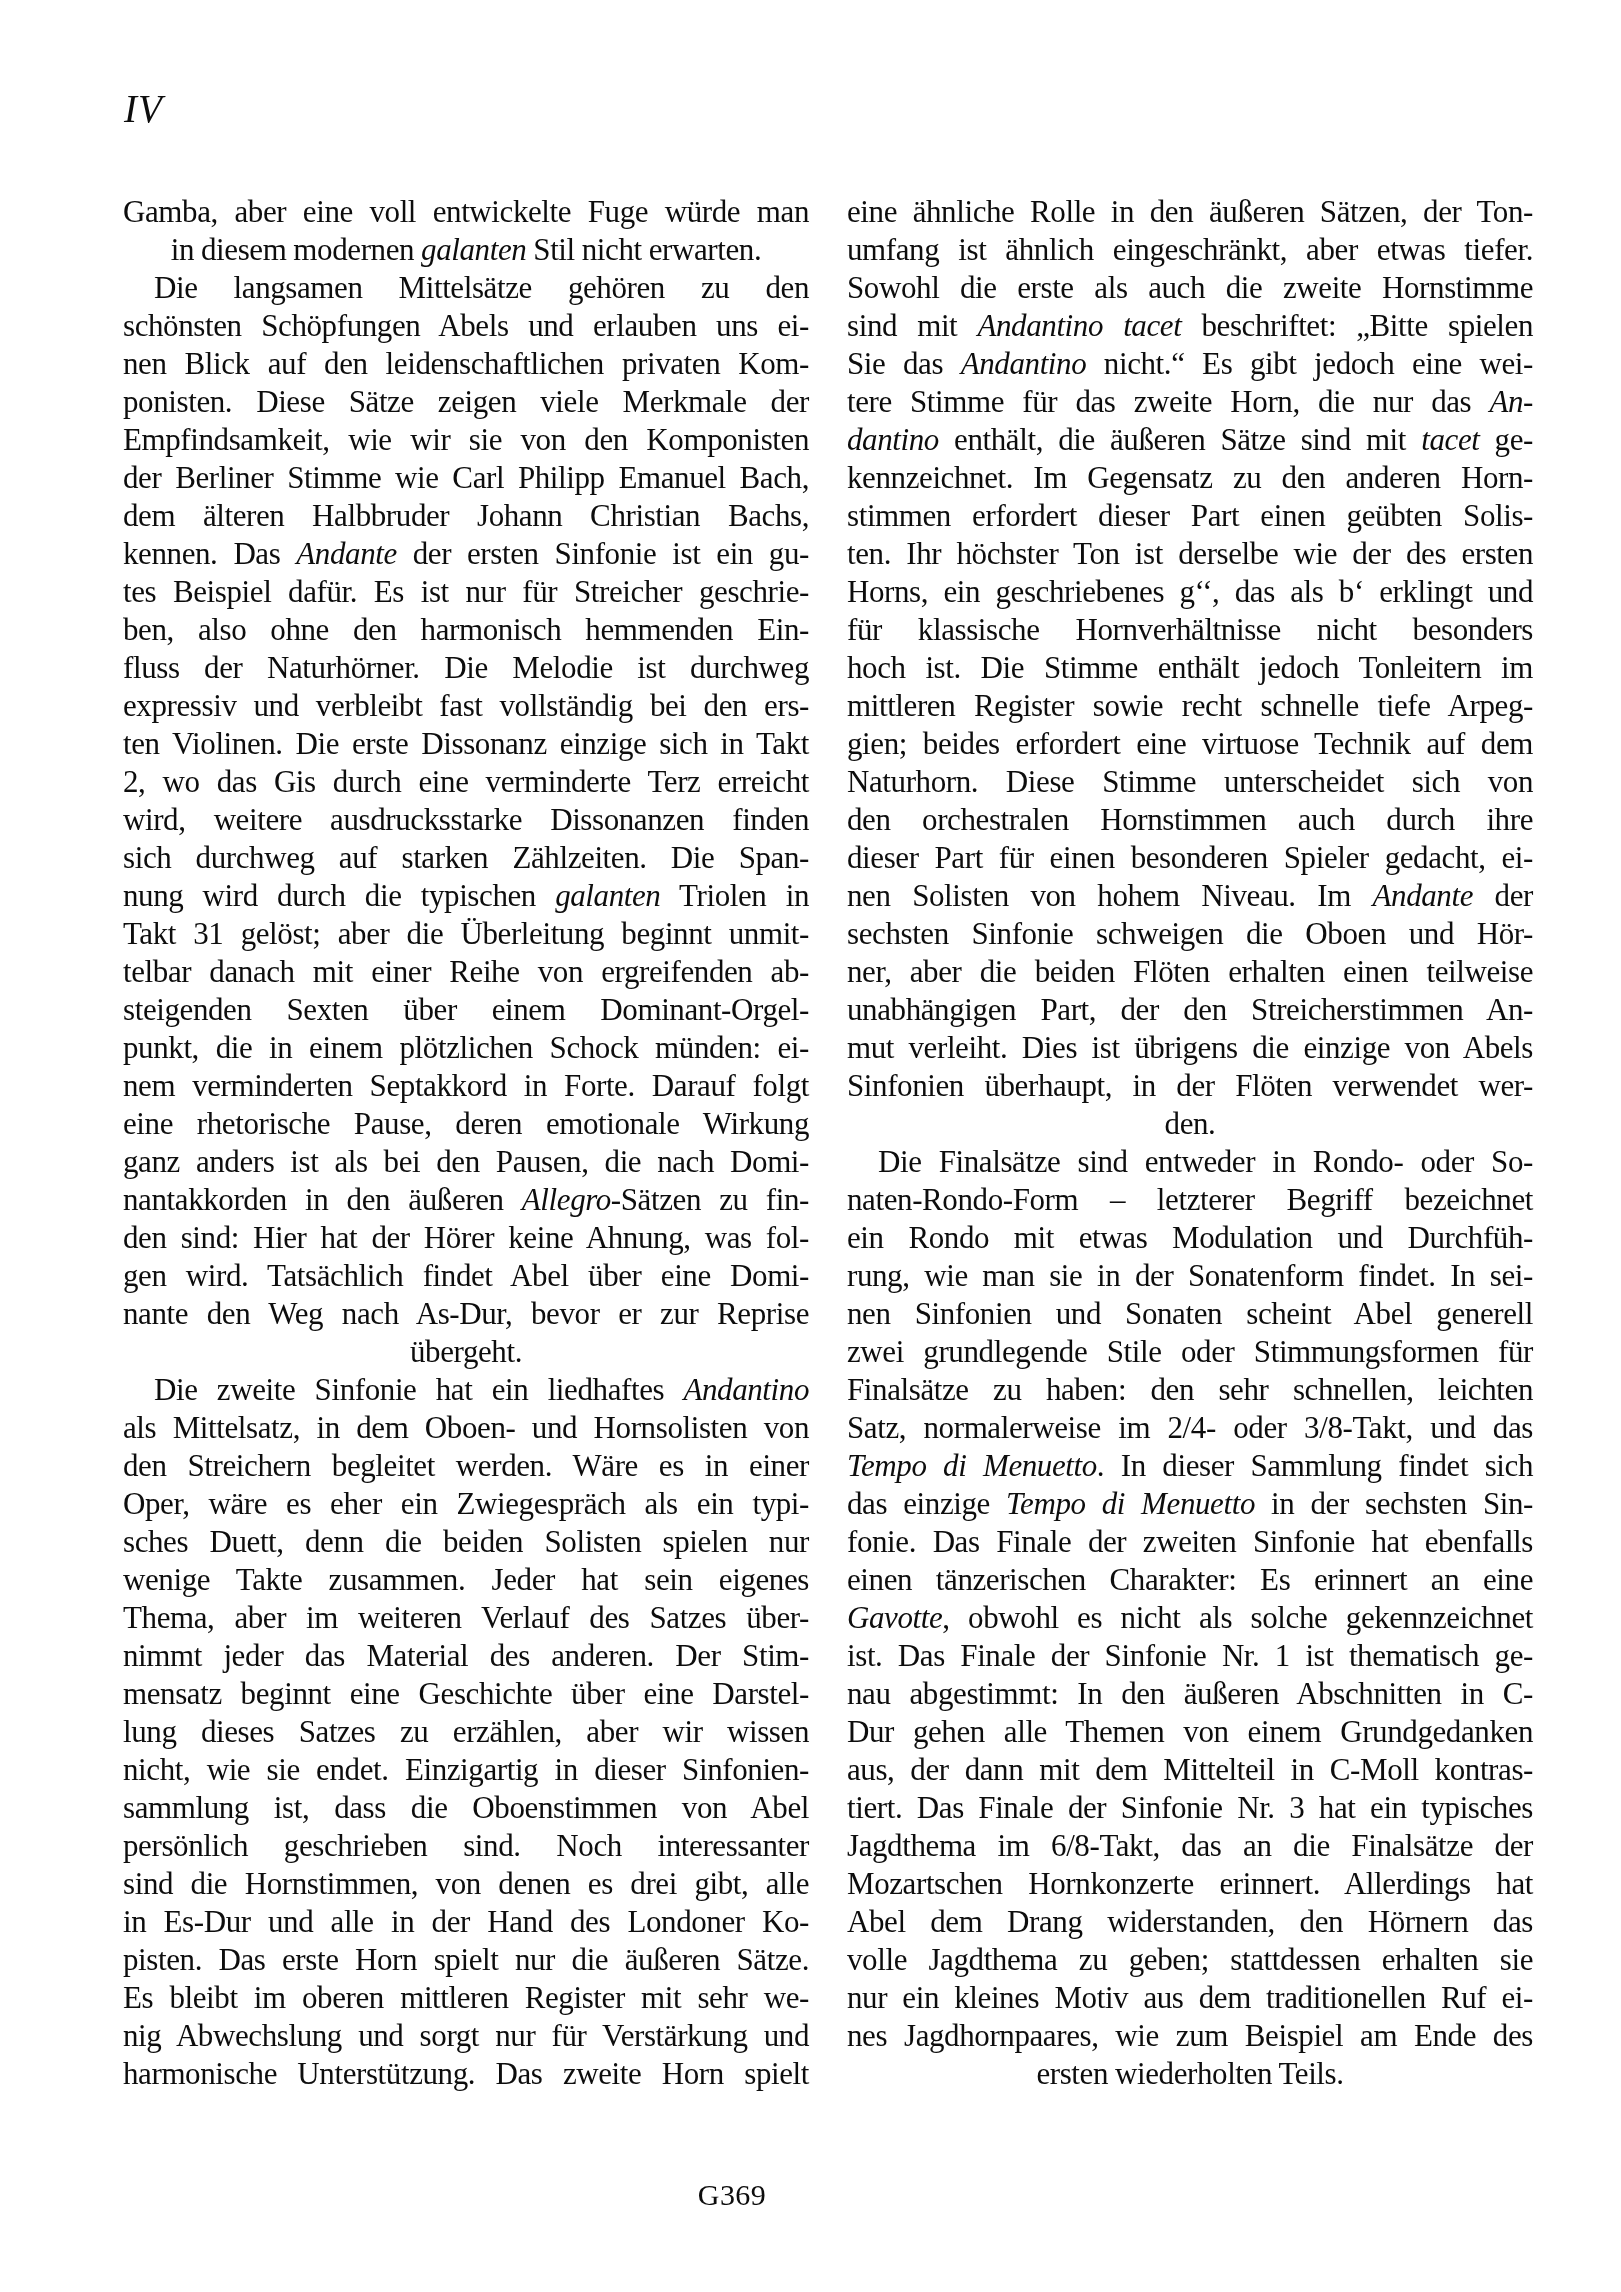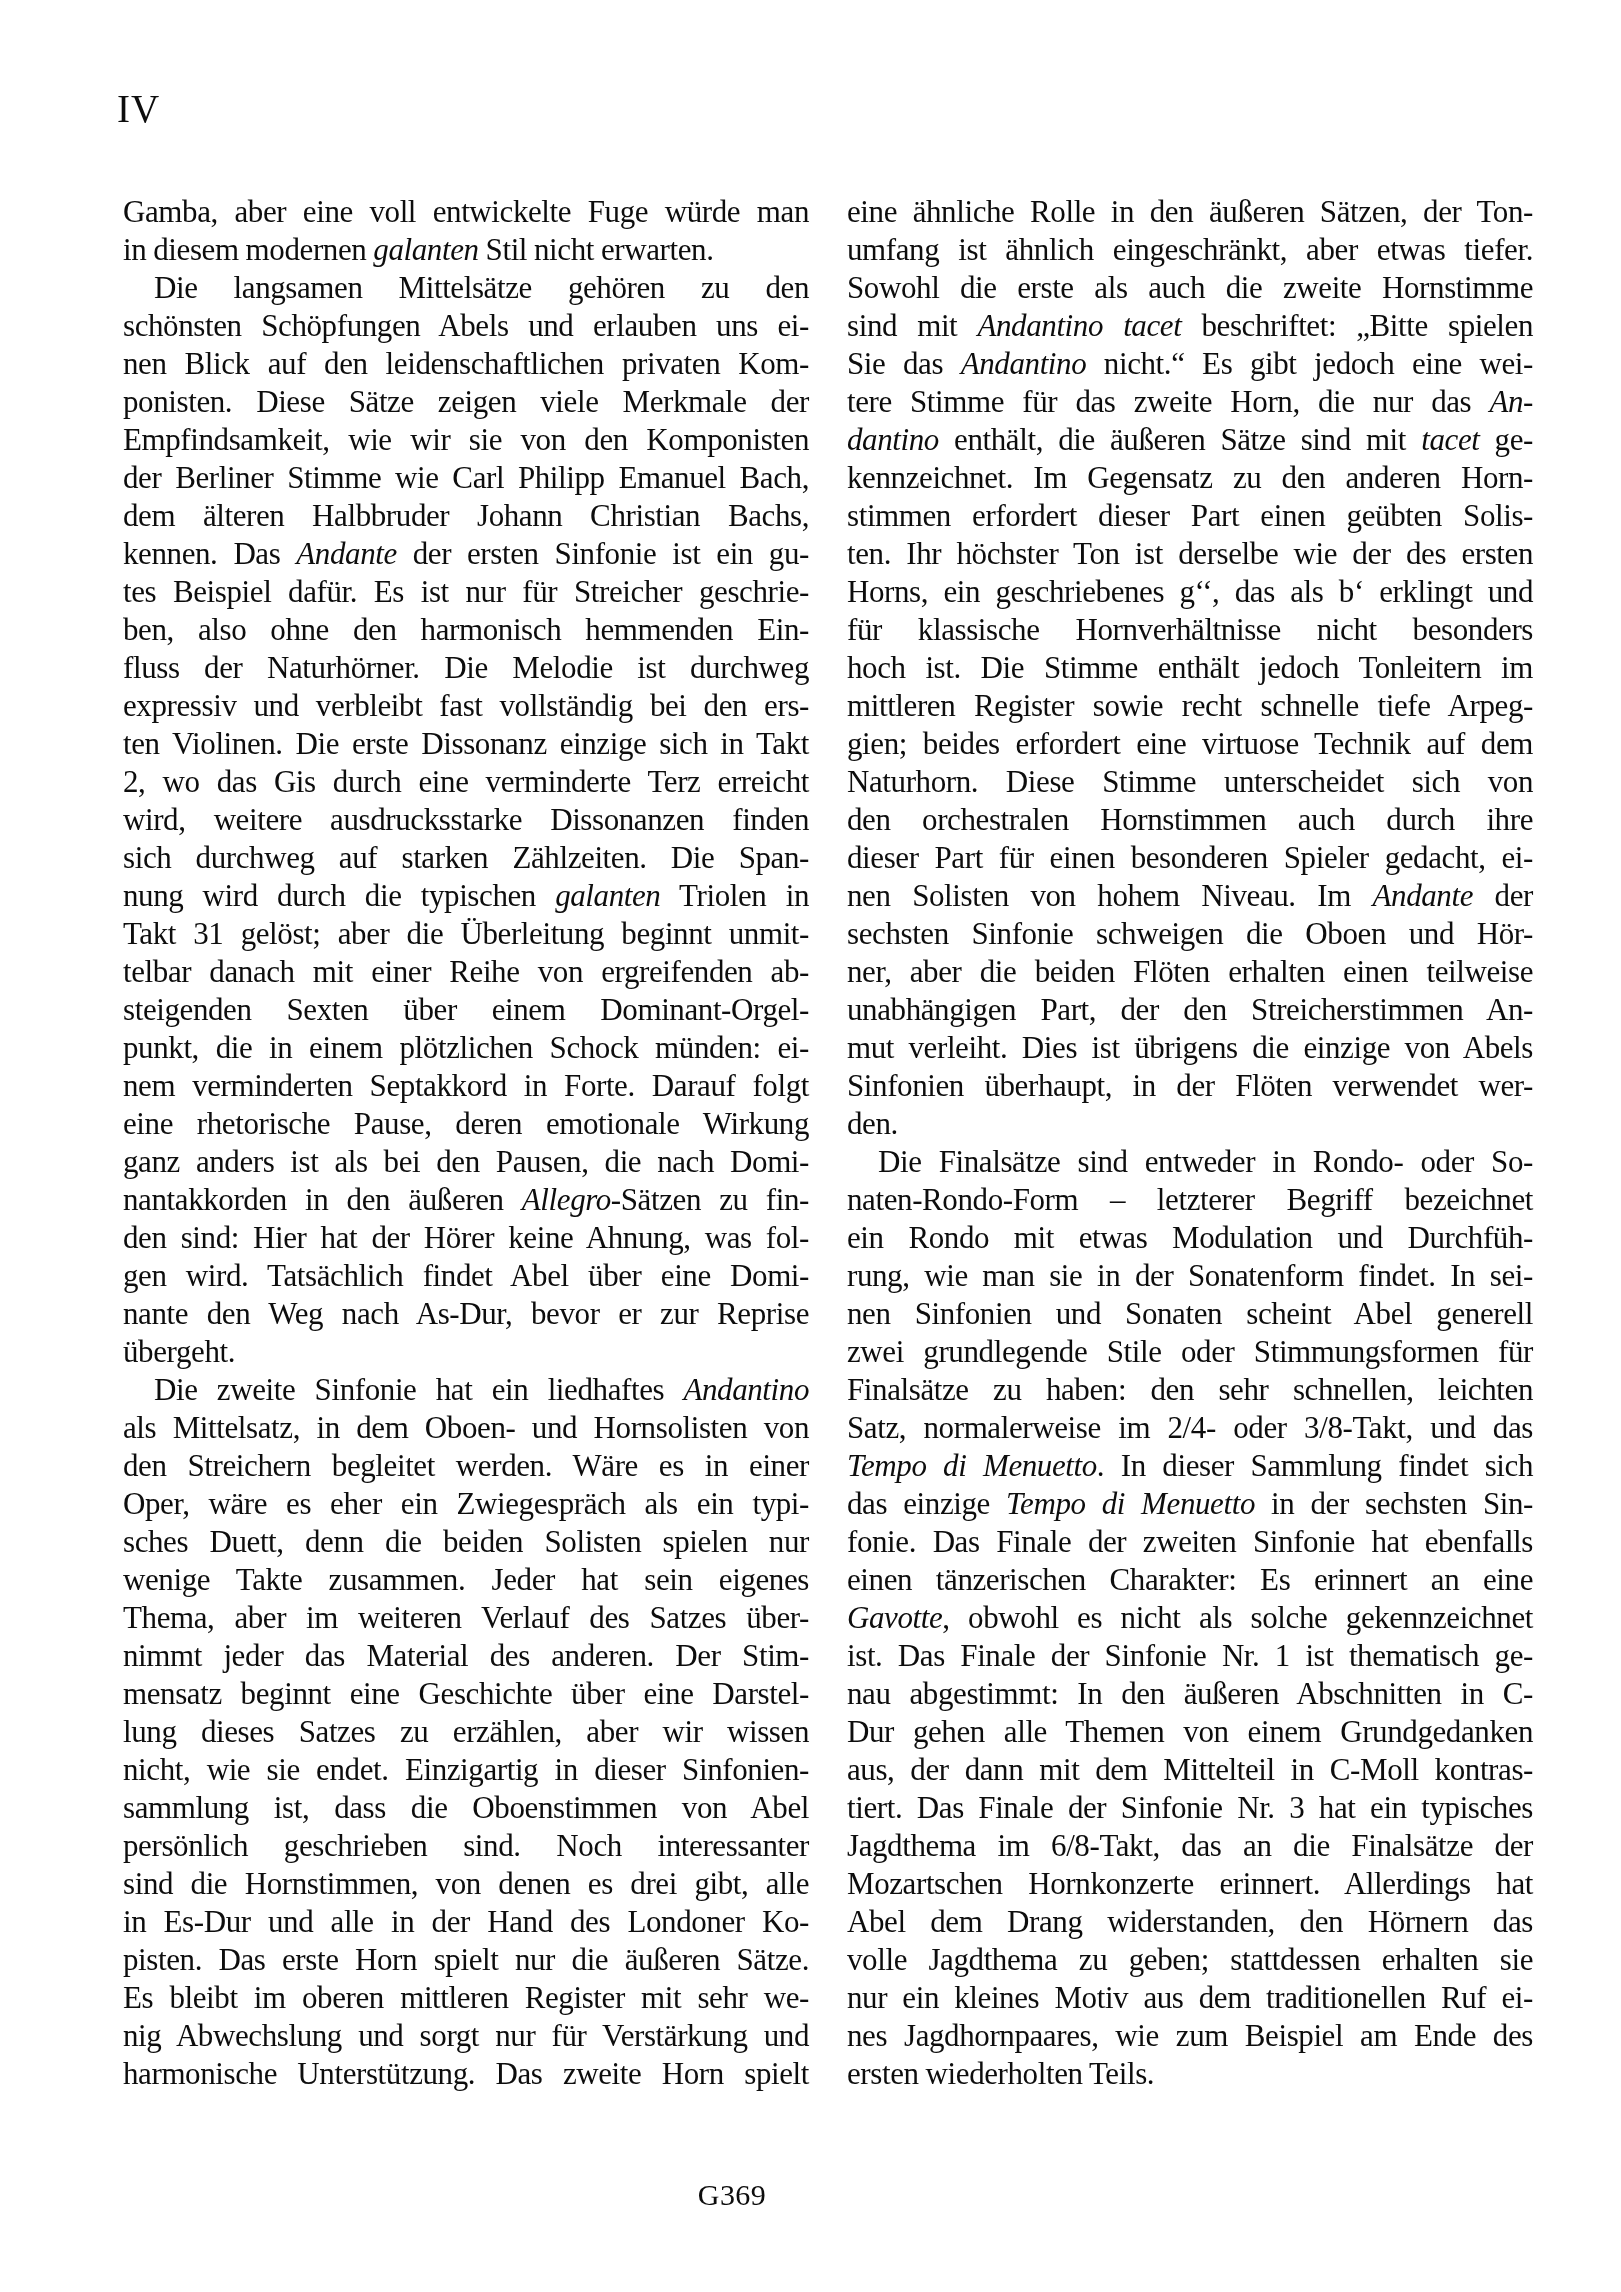--- a/index.html
+++ b/index.html
@@ -6,40 +6,40 @@
   body {
     width: 1622px; height: 2293px;
     background: #ffffff;
     position: relative;
     font-family: "Liberation Serif", serif;
     color: #0d0d0d;
     overflow: hidden;
   }
   .page { position: absolute; inset: 0; }
   .pagenum {
-    position: absolute; left: 117px; top: 86px;
-    font-size: 39px; letter-spacing: 0.9px;
+    position: absolute; left: 124px; top: 86px;
+    font-size: 39px; font-style: italic; letter-spacing: 0.9px;
   }
   .cols {
     position: absolute; left: 123px; top: 193px;
     display: flex; gap: 38px;
   }
   .col { width: 686px; }
   .line {
     font-size: 31px;
     line-height: 38px;
     height: 38px;
     letter-spacing: -0.4px;
     word-spacing: -0.4px;
     text-align: justify;
     text-align-last: justify;
     white-space: nowrap;
   }
   .line.left {
-    text-align: left;
+    text-align: center;
     text-align-last: auto;
   }
   .line.indent { text-indent: 31px; }
   .line i { font-style: italic; }
   .footer {
     position: absolute; left: 0; top: 2178px; width: 1464px;
     text-align: center;
     font-size: 30px; letter-spacing: 0.4px;
   }
 </style>

